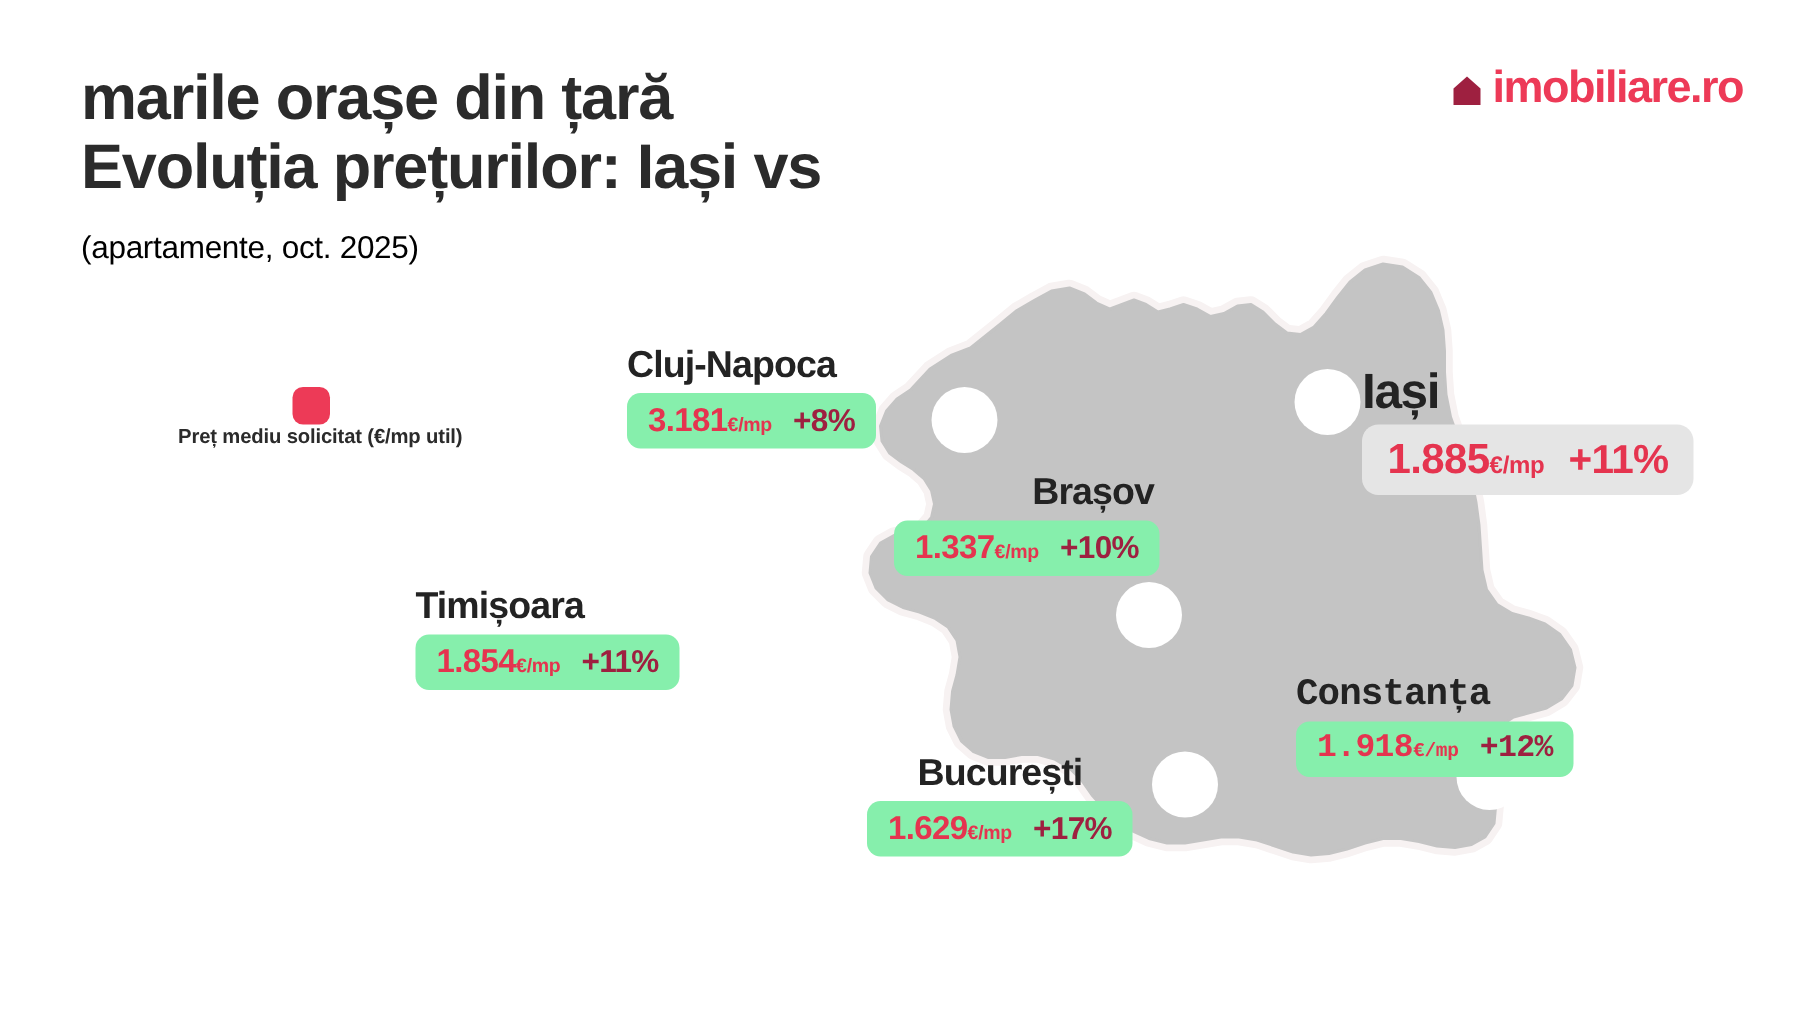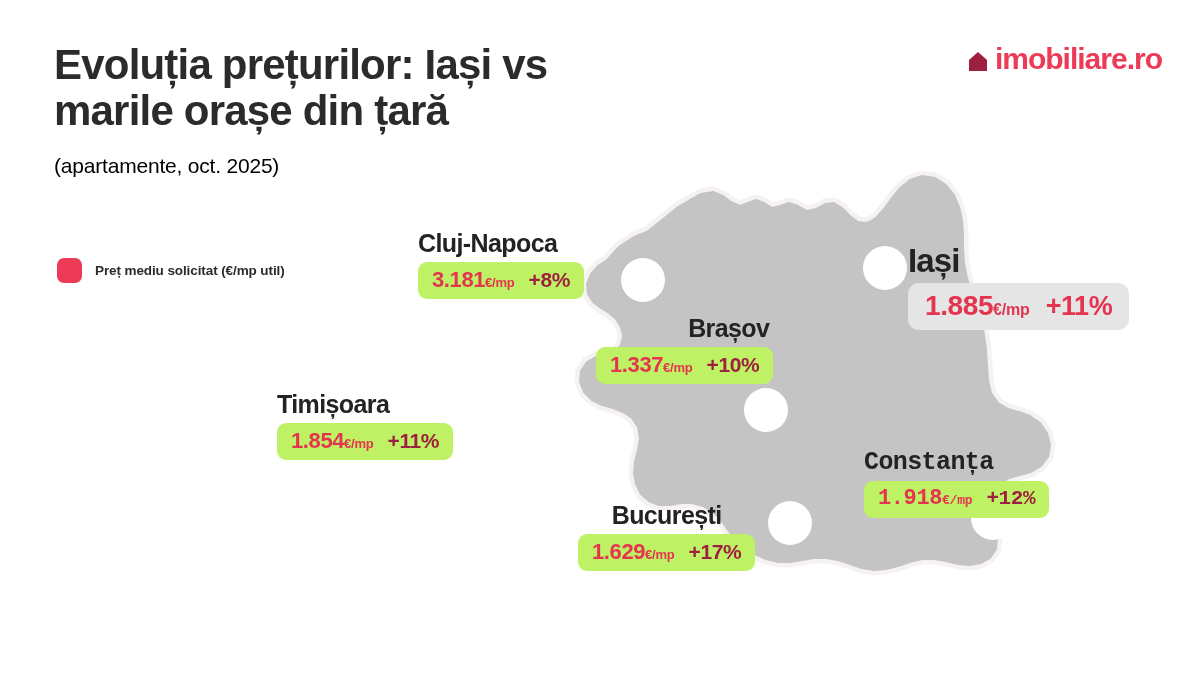--- a/index.html
+++ b/index.html
@@ -68,20 +68,21 @@
   .legend {
     position: absolute;
     left: 57px;
     top: 258px;
     width: 300px;
   }
   .legend-row {
     display: flex;
     align-items: center;
     margin-bottom: 12px;
+    flex-direction: column;
   }
   .legend-swatch {
     width: 25px;
     height: 25px;
     border-radius: 7px;
     flex: 0 0 auto;
   }
   .legend-label {
     margin-left: 13px;
     font-size: 13.5px;
@@ -110,21 +111,21 @@
     font-size: 25px;
     font-weight: 700;
     color: #232323;
     letter-spacing: -0.6px;
     line-height: 1;
     margin-bottom: 6px;
   }
   .city-pill {
     display: inline-flex;
     align-items: baseline;
-    background: #bef264;
+    background: #86efac;
     border-radius: 9px;
     padding: 7px 14px 8px 14px;
     line-height: 1;
   }
   .pill-price {
     font-size: 22px;
     font-weight: 700;
     color: #E5344F;
     letter-spacing: -0.4px;
   }
@@ -170,22 +171,22 @@
     color: #BDBDBD;
     letter-spacing: -0.1px;
   }
 </style>
 </head>
 <body>
 
 <div id="canvas">
 
   <div class="title-block">
+    <div class="title-line">marile orașe din țară</div>
     <div class="title-line">Evoluția prețurilor: Iași vs</div>
-    <div class="title-line">marile orașe din țară</div>
     <div class="subtitle">(apartamente, oct. 2025)</div>
   </div>
 
   <div class="logo">
     <span class="house">
       <svg class="logo-house-svg" width="26" height="26" viewBox="0 0 26 26" aria-hidden="true">
         <path d="M13 5 L22 13 L22 24 L4 24 L4 13 Z" fill="#9E2040"></path>
       </svg>
     </span>
     <span>imobiliare.ro</span>

